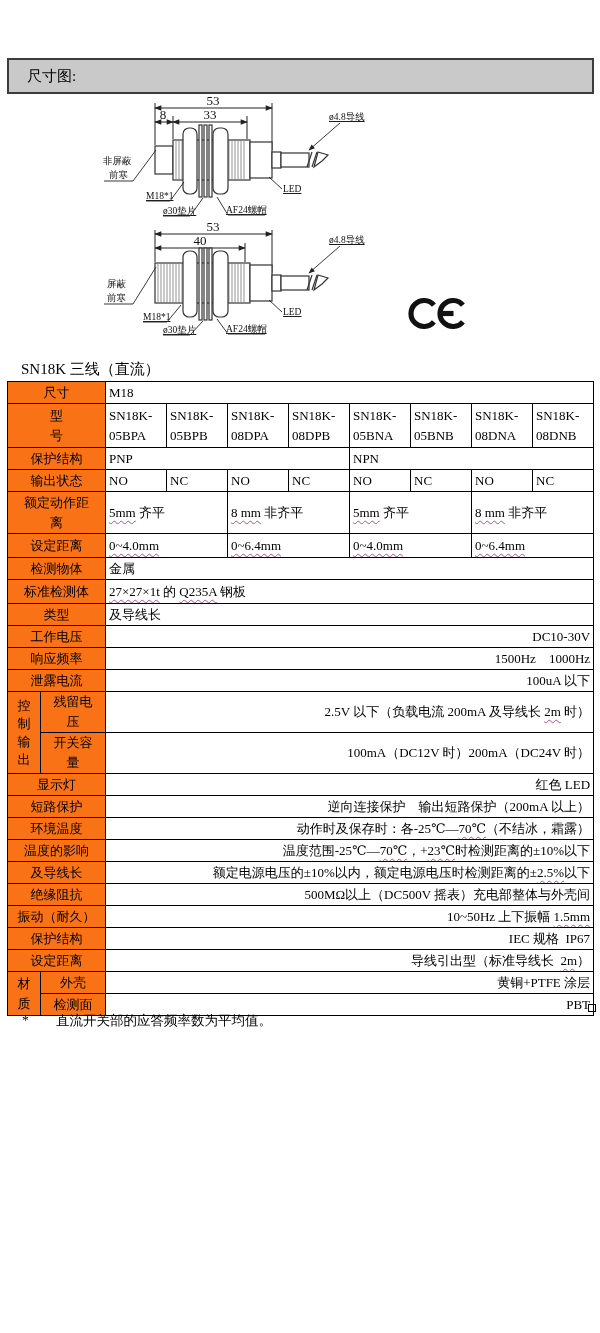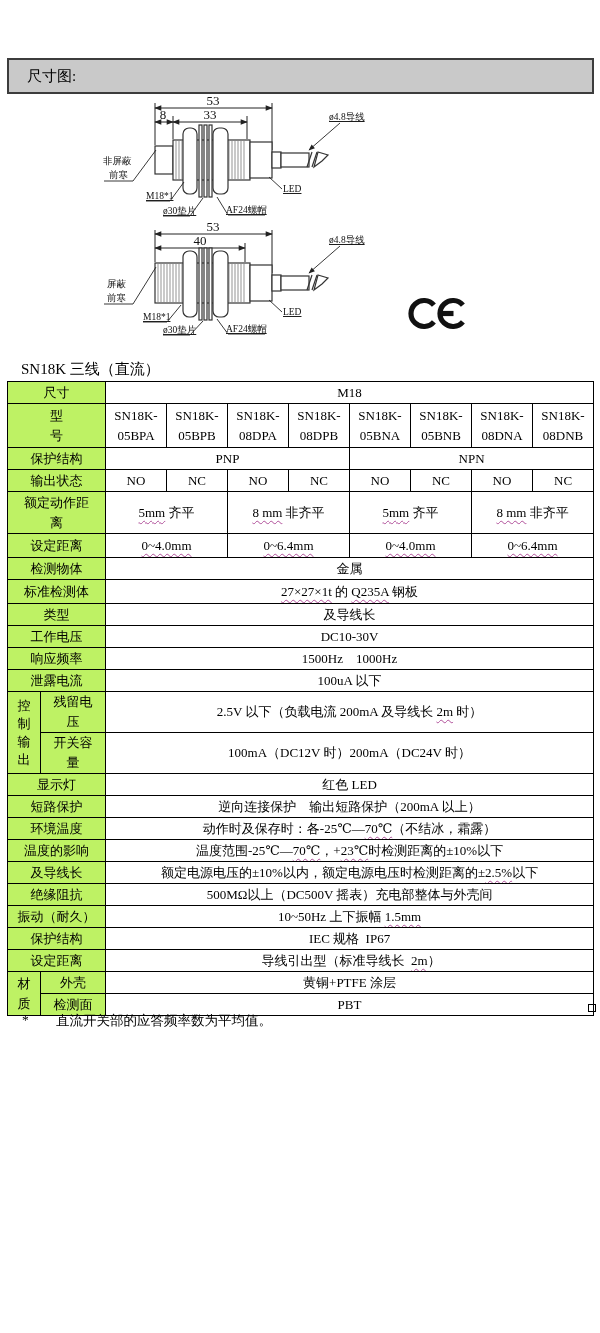--- a/index.html
+++ b/index.html
@@ -15,23 +15,23 @@
   .tbl-title{position:absolute;left:21px;top:360px;font-size:15px;}
   svg.diagram{position:absolute;left:0;top:95px;}
   table.spec{
     position:absolute;left:7px;top:381px;width:587px;
     border-collapse:collapse;table-layout:fixed;font-size:13px;
   }
   table.spec td{
     border:1px solid #000;padding:0 3px;line-height:20px;
     white-space:pre-wrap;overflow:hidden;vertical-align:middle;
   }
-  td.hd{background:#bef264;text-align:center;}
-  td.ctr{text-align:center;}
-  td.lft{text-align:center;padding-left:6px;}
+  td.hd{background:#f97316;text-align:center;}
+  td.ctr{}
+  td.lft{text-align:right;padding-left:6px;}
   td.top{vertical-align:top;}
   .sq{text-decoration:underline;text-decoration-style:wavy;text-decoration-color:#b0509a;text-decoration-thickness:1px;text-underline-offset:3px;}
   .gq{text-decoration-style:wavy;text-decoration-color:#3d7a3d;text-decoration-thickness:1px;text-underline-offset:3px;}
   .vcell{line-height:18px !important;}
   .foot{position:absolute;top:1012px;left:0;width:600px;font-size:13.5px;}
   .foot .mark{position:absolute;left:22px;top:0;}
   .foot .txt{position:absolute;left:56px;top:0;}
   .anchor-box{position:absolute;left:588px;top:1004px;width:8px;height:8px;border:1px solid #000;box-sizing:border-box;}
   text{fill:#111;font-family:"Liberation Serif","DejaVu Serif",serif;}
   .dimtxt{font-size:13px;}

